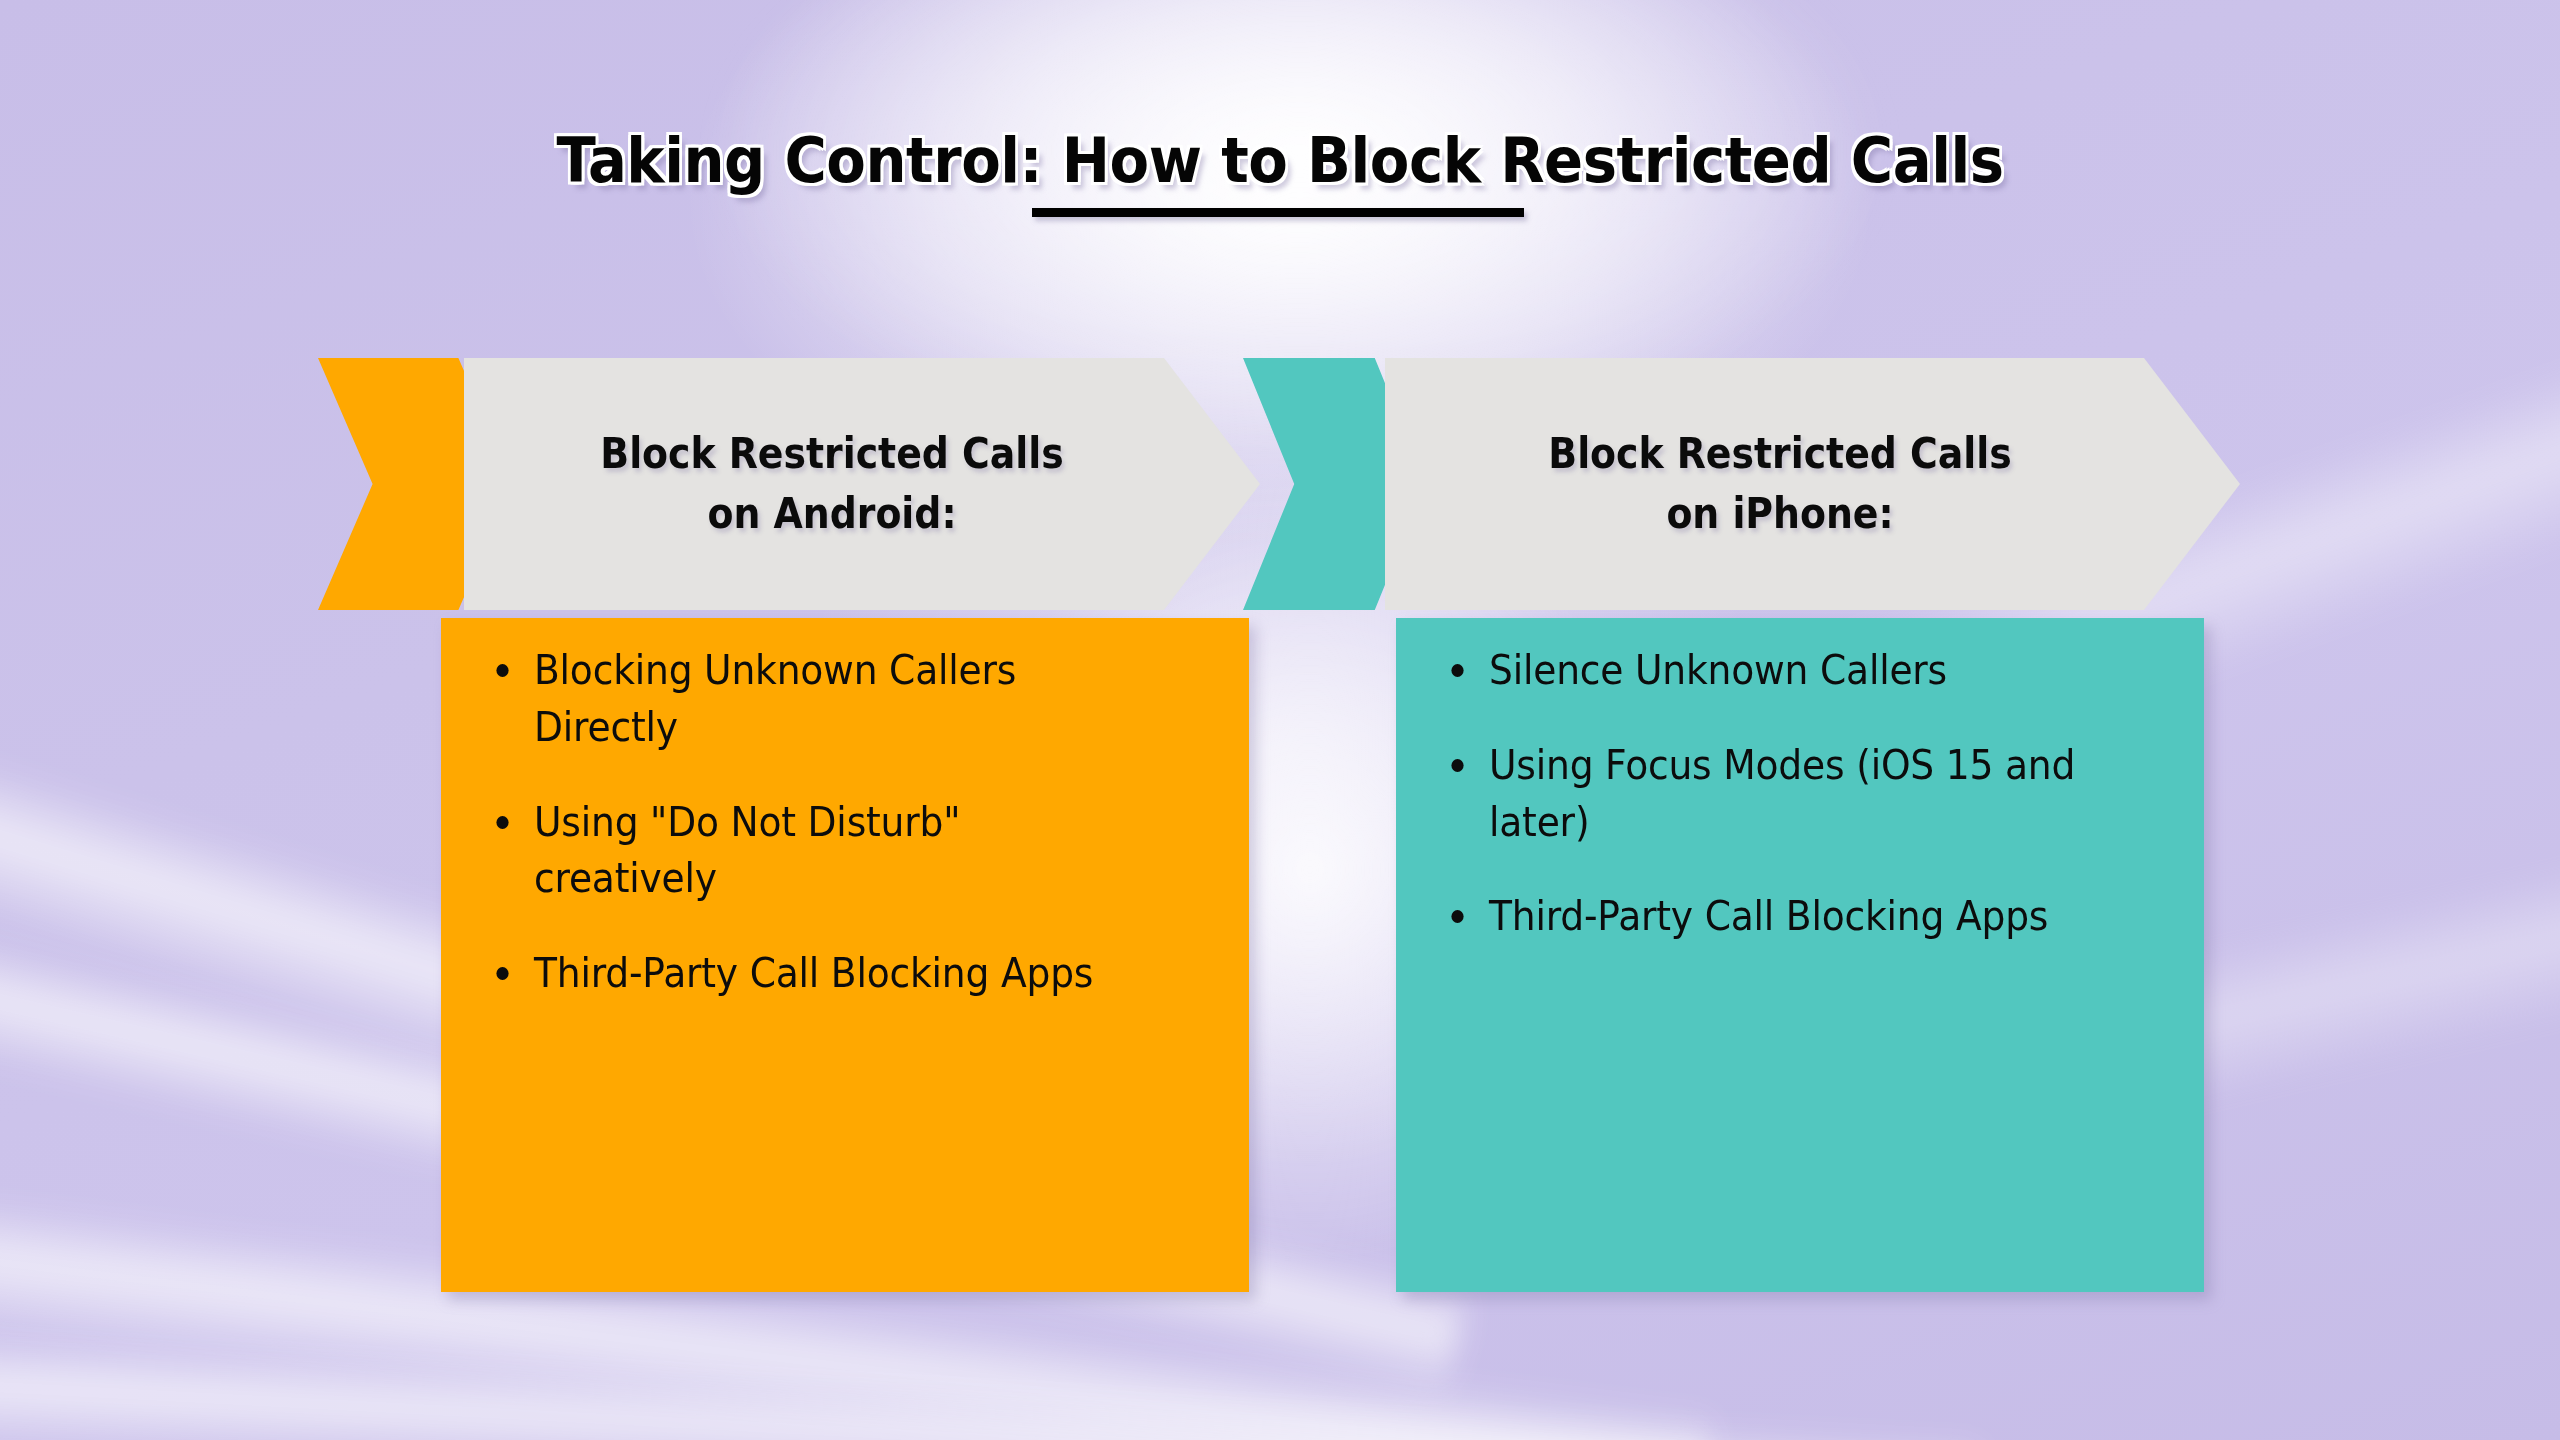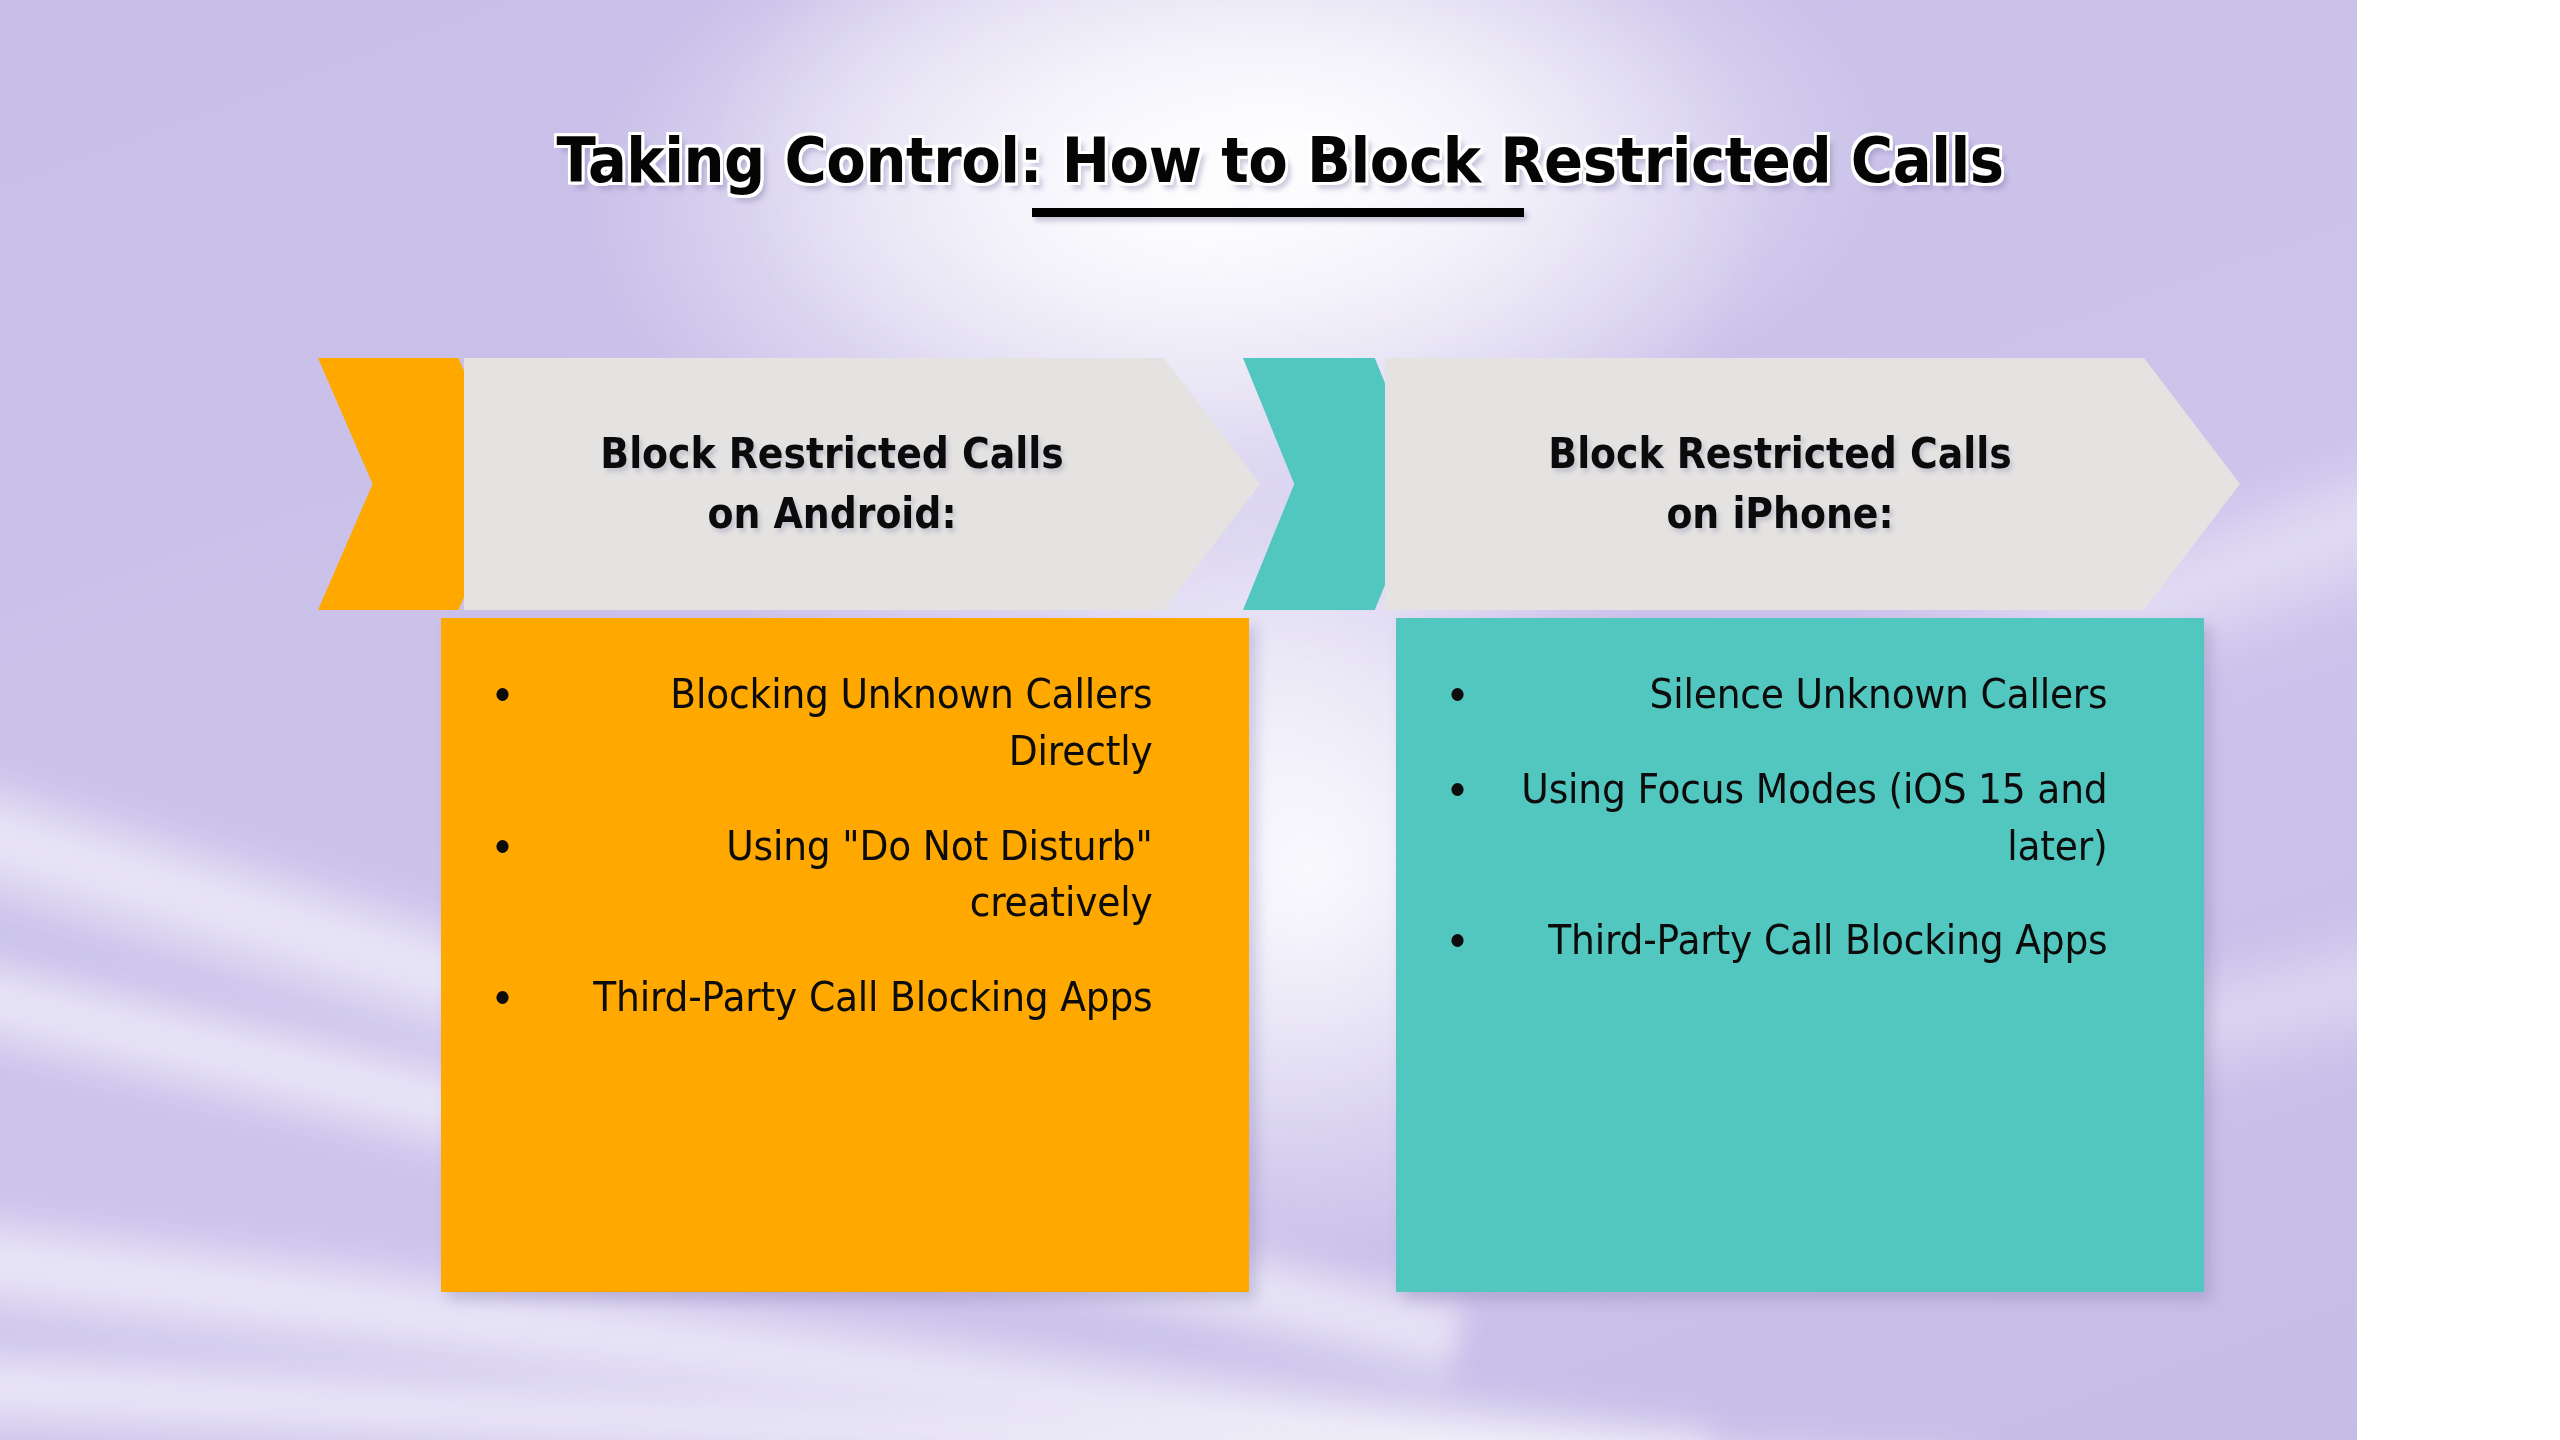--- a/index.html
+++ b/index.html
@@ -8,21 +8,21 @@
   }
   body {
     width: 2560px;
     height: 1440px;
     overflow: hidden;
     font-family: "DejaVu Sans", sans-serif;
   }
 
   .canvas {
     position: relative;
-    width: 2357px;
+    width: 2560px;
     height: 1440px;
     overflow: hidden;
     background: #c9bfe9;
   }
 
   
   .bg-base {
     position: absolute;
     inset: 0;
     background:
@@ -184,23 +184,22 @@
   .banner-text-left  { left: 464px;  width: 736px; }
   .banner-text-right { left: 1385px; width: 790px; }
   .banner-text span { display: block; white-space: nowrap; }
 
   
   .card {
     position: absolute;
     top: 618px;
     height: 674px;
     box-sizing: border-box;
-    padding: 48px 54px 48px 46px;
+    padding: 24px 54px 48px 46px;
     filter: drop-shadow(7px 8px 7px rgba(120,110,160,0.30));
-    text-align: right;
   }
   .card-orange {
     left: 441px;
     width: 808px;
     background: #ffa800;
   }
   .card-teal {
     left: 1396px;
     width: 808px;
     background: #52c7bf;

